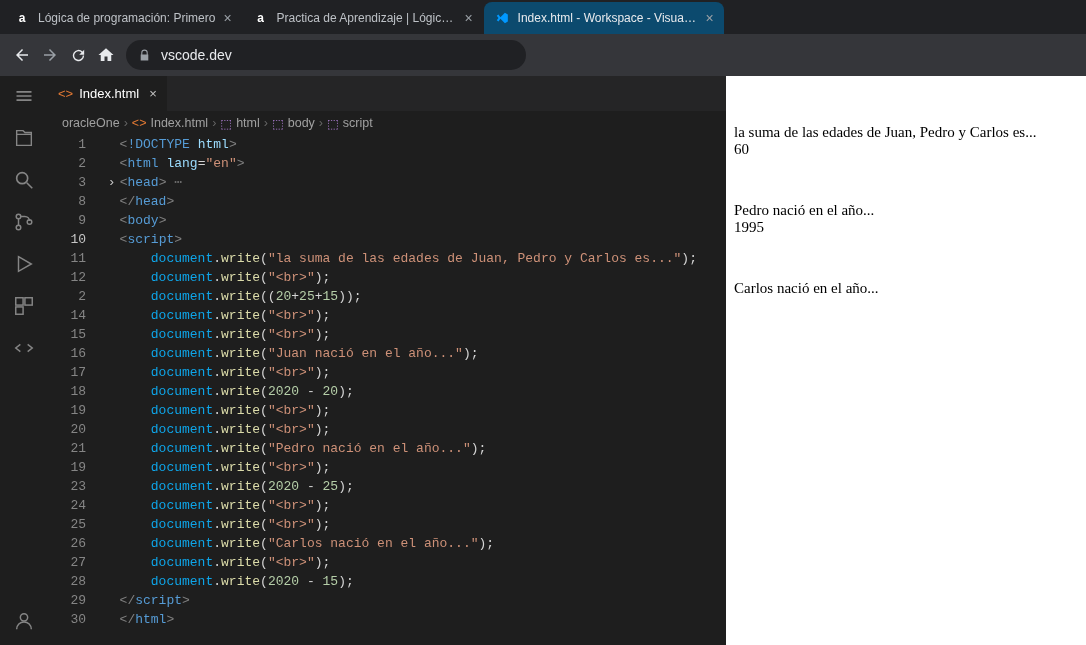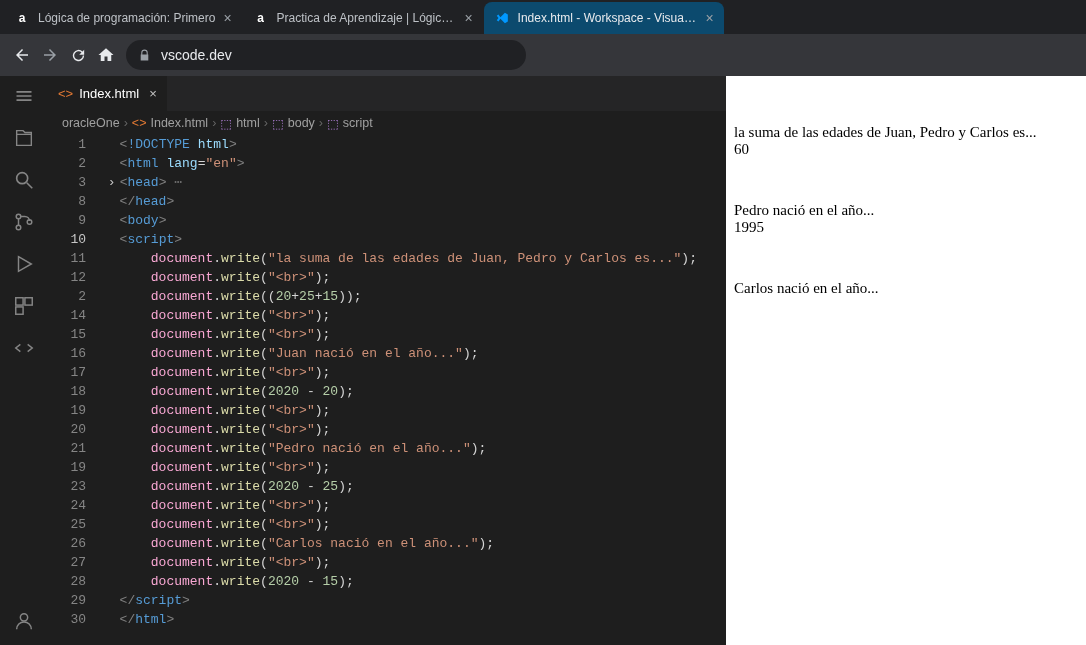--- a/index.html
+++ b/index.html
@@ -34,21 +34,21 @@
   .gutter { width: 52px; text-align: right; color: #858585; padding-right: 14px; user-select: none; background: #1e1e1e; }
   .gutter .ln { height: 19px; }
   .gutter .ln.active { color: #c6c6c6; }
   .code-lines { flex: 1; padding-left: 4px; white-space: pre; }
   .code-lines .row { height: 19px; }
   .tk-doctype { color: #569cd6; }
   .tk-tag { color: #569cd6; }
   .tk-attr { color: #9cdcfe; }
   .tk-string { color: #ce9178; }
   .tk-punct { color: #808080; }
-  .tk-obj { color: #f9a8d4; font-family: Liberation Mono, monospace; }
+  .tk-obj { color: #0ea5e9; font-family: Liberation Mono, monospace; }
   .tk-fn { color: #dcdcaa; }
   .tk-num { color: #b5cea8; }
   .tk-op { color: #d4d4d4; }
   .tk-dots { color: #6a6a6a; }
   .fold-arrow { position: relative; left: -4px; color: #c5c5c5; }
   .output-panel { flex: 1; background: #fff; color: #000; font-family: "Times New Roman", serif; font-size: 15px; padding: 4px 8px; height: 472px; overflow: hidden; }
   .output-panel p { margin: 0; }
   .output-block { margin-bottom: 18px; margin-top: 44px; }
   svg { display: block; }
 </style>

